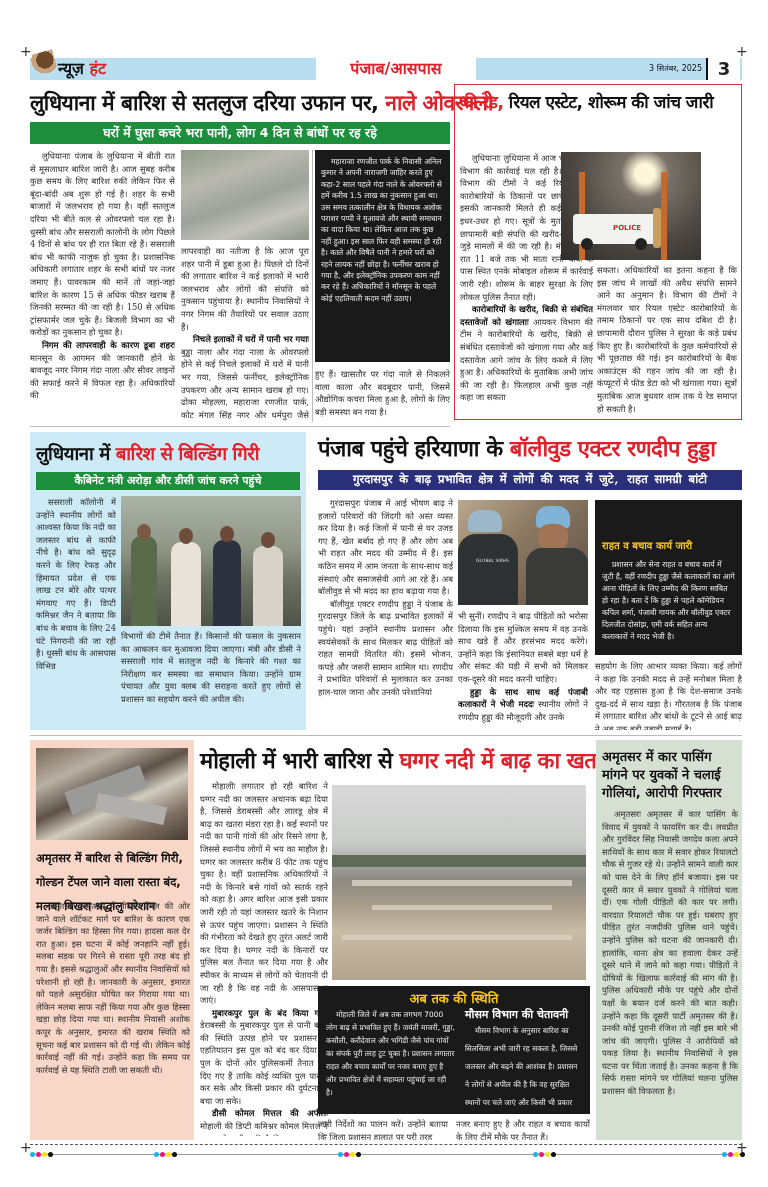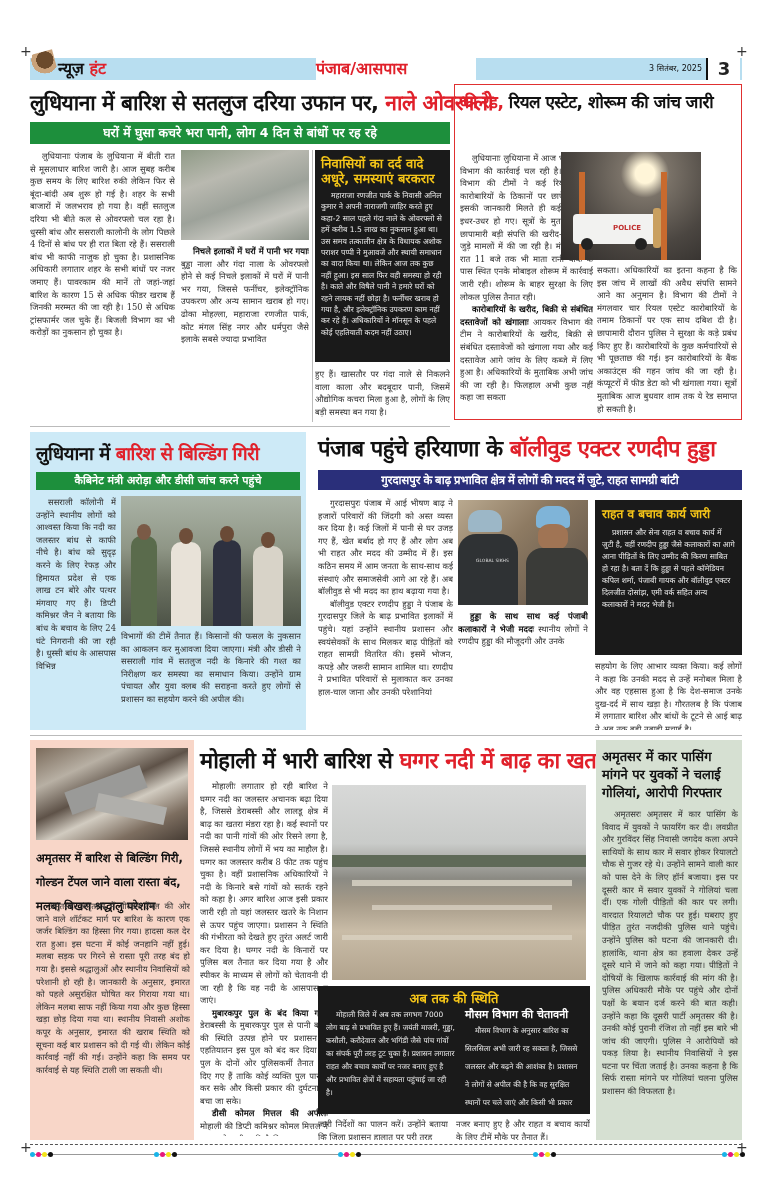--- a/index.html
+++ b/index.html
@@ -5,27 +5,27 @@
   * { box-sizing: border-box; margin: 0; padding: 0; }
   html, body { width: 768px; height: 1187px; background: #ffffff; overflow: hidden; }
   body { position: relative; font-family: "DejaVu Serif", serif; color: #222; }
   .abs { position: absolute; }
   .reg { position: absolute; font-family: "DejaVu Sans", sans-serif; font-size: 14px; color: #333; line-height: 1; }
   .masthead { left: 30px; top: 58px; width: 712px; height: 22px; background: #b8def0; }
   .logo-wrap { left: 32px; top: 50px; height: 30px; display: flex; align-items: flex-end; }
   .logo-bird { width: 24px; height: 28px; background: radial-gradient(circle at 60% 30%, #6b4a2b 0 35%, #c9a27a 36% 55%, transparent 56%); transform: rotate(-15deg); }
   .logo-text { font-family: "DejaVu Sans", sans-serif; font-weight: bold; font-size: 16px; color: #111; margin-left: 2px; padding-bottom: 1px; }
   .logo-text .hunt { color: #e0202a; }
-  .section { left: 316px; top: 58px; width: 160px; height: 22px; background: #fff; font-family: "DejaVu Sans", sans-serif; font-weight: bold; font-size: 16px; color: #e0202a; line-height: 22px; }
+  .section { left: 316px; top: 58px; width: 160px; height: 22px; background: #fff; text-align: center; font-family: "DejaVu Sans", sans-serif; font-weight: bold; font-size: 16px; color: #e0202a; line-height: 22px; }
   .date { left: 600px; top: 58px; width: 102px; height: 22px; text-align: right; font-family: "DejaVu Sans", sans-serif; font-size: 8px; color: #111; line-height: 22px; }
   .pagenum { left: 706px; top: 58px; width: 34px; height: 22px; background: #fff; border-left: 2px solid #111; font-family: "DejaVu Sans", sans-serif; font-weight: bold; font-size: 18px; text-align: center; line-height: 22px; }
   .headline { font-family: "DejaVu Sans", sans-serif; font-weight: bold; color: #111; letter-spacing: -0.5px; white-space: nowrap; }
   .headline .red { color: #e0202a; }
   .banner-green { background: #1d8f3c; color: #fff; font-family: "DejaVu Sans", sans-serif; font-weight: bold; text-align: center; }
-  .banner-navy { background: #2a2f7a; color: #fff; font-family: Liberation Serif, serif; font-weight: bold; text-align: center; }
+  .banner-navy { background: #2a2f7a; color: #fff; font-family: Liberation Mono, monospace; font-weight: bold; text-align: center; }
   .body-col { font-size: 8.4px; line-height: 12.6px; text-align: justify; color: #333; overflow: hidden; }
   .body-col p { text-indent: 12px; }
   .body-col b { color: #111; }
   .darkbox { background: #1a1a1a; color: #eee; }
   .darkbox .bh { font-family: "DejaVu Sans", sans-serif; font-weight: bold; color: #f5c518; }
   .photo { overflow: hidden; }
   .redframe { border: 1.5px solid #e03030; }
   .side-title { font-family: "DejaVu Sans", sans-serif; font-weight: bold; color: #111; }
   .cmyk { position: absolute; top: 1152px; display: flex; gap: 1px; }
   .cmyk span { width: 5px; height: 5px; border-radius: 50%; display: inline-block; }
@@ -48,29 +48,30 @@
 <div class="abs date">3 सितंबर, 2025</div>
 <div class="abs pagenum">3</div>
 
 <div class="abs headline" style="left:30px;top:88px;font-size:21px;">
   <span>लुधियाना में बारिश से सतलुज दरिया उफान पर,</span> <span class="red">नाले ओवरफ्लो</span>
 </div>
 <div class="abs banner-green" style="left:30px;top:122px;width:420px;height:22px;font-size:12.5px;line-height:22px;">घरों में घुसा कचरे भरा पानी, लोग 4 दिन से बांधों पर रह रहे</div>
 
 <div class="abs body-col" style="left:30px;top:150px;width:145px;height:272px;">
   <p>लुधियानाः पंजाब के लुधियाना में बीती रात से मूसलाधार बारिश जारी है। आज सुबह करीब कुछ समय के लिए बारिश रुकी लेकिन फिर से बूंदा-बांदी अब शुरू हो गई है। शहर के सभी बाजारों में जलभराव हो गया है। वहीं सतलुज दरिया भी बीते कल से ओवरफ्लो चल रहा है। धुस्सी बांध और ससराली कालोनी के लोग पिछले 4 दिनों से बांध पर ही रात बिता रहे हैं। ससराली बांध भी काफी नाजुक हो चुका है। प्रशासनिक अधिकारी लगातार शहर के सभी बांधों पर नजर जमाए हैं। पावरकाम की मानें तो जहां-जहां बारिश के कारण 15 से अधिक फीडर खराब हैं जिनकी मरम्मत की जा रही है। 150 से अधिक ट्रांसफार्मर जल चुके हैं। बिजली विभाग का भी करोड़ों का नुकसान हो चुका है।</p>
+  <p><b>निगम की लापरवाही के कारण डूबा शहरः</b> <span>मानसून के आगमन की जानकारी होने के बावजूद नगर निगम गंदा नाला और सीवर लाइनों की सफाई करने में विफल रहा है। अधिकारियों की</span></p>
 </div>
 
 <div class="abs photo" style="left:181px;top:150px;width:128px;height:90px;background:linear-gradient(160deg,#8f9a86 0%,#b9b9b0 30%,#9da29a 55%,#c4c4bd 75%,#8d948a 100%);"></div>
 <div class="abs body-col" style="left:181px;top:245px;width:128px;height:177px;">
+  <p style="text-indent:0">लापरवाही का नतीजा है कि आज पूरा शहर पानी में डूबा हुआ है। पिछले दो दिनों की लगातार बारिश ने कई इलाकों में भारी जलभराव और लोगों की संपत्ति को नुकसान पहुंचाया है। स्थानीय निवासियों ने नगर निगम की तैयारियों पर सवाल उठाए हैं।</p>
   <p><b>निचले इलाकों में घरों में पानी भर गयाः</b> <span>बुड्ढा नाला और गंदा नाला के ओवरफ्लो होने से कई निचले इलाकों में घरों में पानी भर गया, जिससे फर्नीचर, इलेक्ट्रॉनिक उपकरण और अन्य सामान खराब हो गए। ढोका मोहल्ला, महाराजा रणजीत पार्क, कोट मंगल सिंह नगर और धर्मपुरा जैसे इलाके सबसे ज्यादा प्रभावित</span></p>
 </div>
 
 <div class="abs darkbox" style="left:315px;top:150px;width:135px;height:212px;padding:6px 6px;">
-  <div class="bh" style="font-size:13px;line-height:15px;margin-bottom:4px;">निवासियों का दर्द वादे अधूरे, समस्याएं बरकरार</div>
   <div style="font-family:'DejaVu Sans',sans-serif;font-size:7.6px;line-height:11.4px;text-indent:10px;overflow:hidden;height:160px;">महाराजा रणजीत पार्क के निवासी अनिल कुमार ने अपनी नाराजगी जाहिर करते हुए कहा-2 साल पहले गंदा नाले के ओवरफ्लो से हमें करीब 1.5 लाख का नुकसान हुआ था। उस समय तत्कालीन क्षेत्र के विधायक अशोक पराशर पप्पी ने मुआवजे और स्थायी समाधान का वादा किया था। लेकिन आज तक कुछ नहीं हुआ। इस साल फिर वही समस्या हो रही है। काले और विषैले पानी ने हमारे घरों को रहने लायक नहीं छोड़ा है। फर्नीचर खराब हो गया है, और इलेक्ट्रॉनिक उपकरण काम नहीं कर रहे हैं। अधिकारियों ने मॉनसून के पहले कोई एहतियाती कदम नहीं उठाए।</div>
 </div>
 <div class="abs body-col" style="left:315px;top:368px;width:135px;height:52px;">
   <p style="text-indent:0">हुए हैं। खासतौर पर गंदा नाले से निकलने वाला काला और बदबूदार पानी, जिसमें औद्योगिक कचरा मिला हुआ है, लोगों के लिए बड़ी समस्या बन गया है।</p>
 </div>
 
 <div class="abs redframe" style="left:454px;top:84px;width:288px;height:336px;"></div>
 <div class="abs headline" style="left:460px;top:90px;font-size:17px;line-height:25px;">
   <div><span class="red">की रेड,</span> <span>रियल एस्टेट, शोरूम की जांच जारी</span></div>
 </div>
@@ -123,24 +124,25 @@
 </div>
 <div class="abs photo" style="left:458px;top:500px;width:130px;height:105px;background:linear-gradient(135deg,#b9a98f 0%,#8d7a62 40%,#5a4e44 100%);">
   <div style="position:absolute;left:10px;top:10px;width:34px;height:22px;background:#9cb7c7;border-radius:12px 12px 4px 4px;"></div>
   <div style="position:absolute;left:0;top:34px;width:60px;height:71px;background:#2f3234;border-radius:18px 18px 0 0;"></div>
   <div style="position:absolute;left:18px;top:58px;width:24px;height:6px;font-family:'DejaVu Sans',sans-serif;font-size:4.5px;color:#ddd;white-space:nowrap;">GLOBAL SIKHS</div>
   <div style="position:absolute;left:78px;top:6px;width:34px;height:22px;background:#7fb4d8;border-radius:12px 12px 4px 4px;"></div>
   <div style="position:absolute;left:80px;top:24px;width:30px;height:26px;background:#a07454;border-radius:40%;"></div>
   <div style="position:absolute;left:68px;top:48px;width:62px;height:57px;background:#3a3b38;border-radius:16px 16px 0 0;"></div>
 </div>
 <div class="abs body-col" style="left:458px;top:610px;width:130px;height:120px;">
+  <p style="text-indent:0">भी सुनीं। रणदीप ने बाढ़ पीड़ितों को भरोसा दिलाया कि इस मुश्किल समय में वह उनके साथ खड़े हैं और हरसंभव मदद करेंगे। उन्होंने कहा कि इंसानियत सबसे बड़ा धर्म है और संकट की घड़ी में सभी को मिलकर एक-दूसरे की मदद करनी चाहिए।</p>
   <p><b>हुड्डा के साथ साथ कई पंजाबी कलाकारों ने भेजी मददः</b> <span>स्थानीय लोगों ने रणदीप हुड्डा की मौजूदगी और उनके</span></p>
 </div>
 <div class="abs darkbox" style="left:595px;top:500px;width:147px;height:155px;padding:5px 7px;">
-  <div class="bh" style="font-size:12px;line-height:18px;margin-bottom:4px;">राहत व बचाव कार्य जारी</div>
+  <div class="bh" style="font-size:10px;line-height:18px;margin-bottom:4px;margin-top:32px;">राहत व बचाव कार्य जारी</div>
   <div style="font-family:'DejaVu Sans',sans-serif;font-size:7.6px;line-height:12px;text-indent:10px;overflow:hidden;height:124px;">प्रशासन और सेना राहत व बचाव कार्य में जुटी है, वहीं रणदीप हुड्डा जैसे कलाकारों का आगे आना पीड़ितों के लिए उम्मीद की किरण साबित हो रहा है। बता दें कि हुड्डा से पहले कॉमेडियन कपिल शर्मा, पंजाबी गायक और बॉलीवुड एक्टर दिलजीत दोसांझ, एमी वर्क सहित अन्य कलाकारों ने मदद भेजी है।</div>
 </div>
 <div class="abs body-col" style="left:595px;top:660px;width:147px;height:70px;">
   <p style="text-indent:0">सहयोग के लिए आभार व्यक्त किया। कई लोगों ने कहा कि उनकी मदद से उन्हें मनोबल मिला है और वह एहसास हुआ है कि देश-समाज उनके दुख-दर्द में साथ खड़ा है। गौरतलब है कि पंजाब में लगातार बारिश और बांधों के टूटने से आई बाढ़ ने अब तक बड़ी तबाही मचाई है।</p>
 </div>
 
 <div class="abs" style="left:30px;top:740px;width:164px;height:400px;background:#f8d6c8;"></div>
 <div class="abs photo" style="left:36px;top:748px;width:152px;height:92px;background:linear-gradient(155deg,#7a6a5a 0%,#b8b0a4 25%,#5e5248 45%,#d1cbc0 60%,#7d6e60 80%,#463c34 100%);">
   <div style="position:absolute;left:30px;top:30px;width:80px;height:24px;background:#9a9a98;transform:rotate(-20deg);"></div>
   <div style="position:absolute;left:60px;top:52px;width:70px;height:18px;background:#b0afab;transform:rotate(12deg);"></div>

